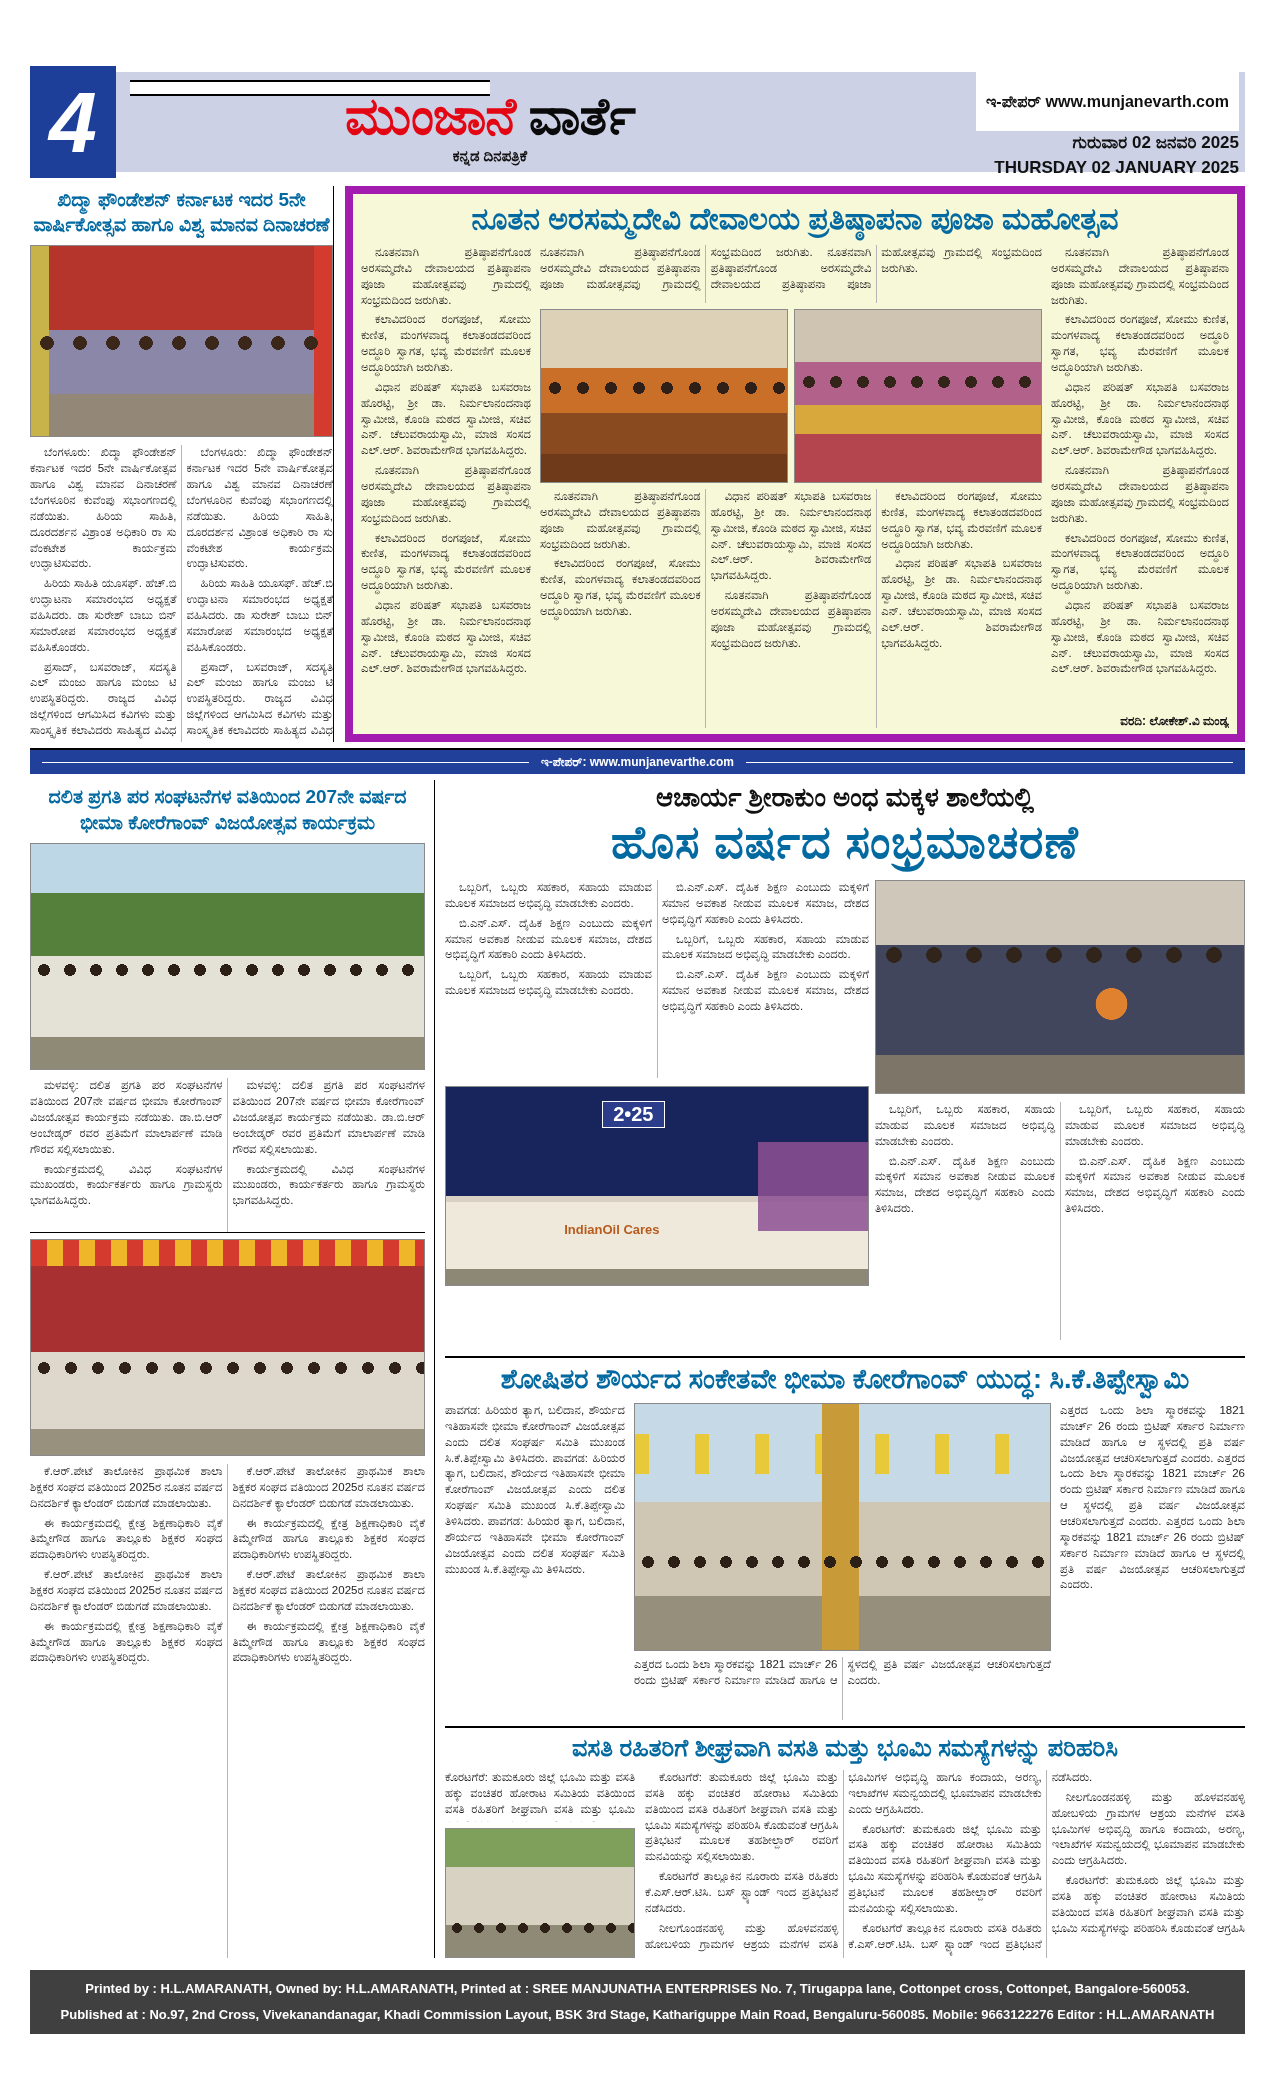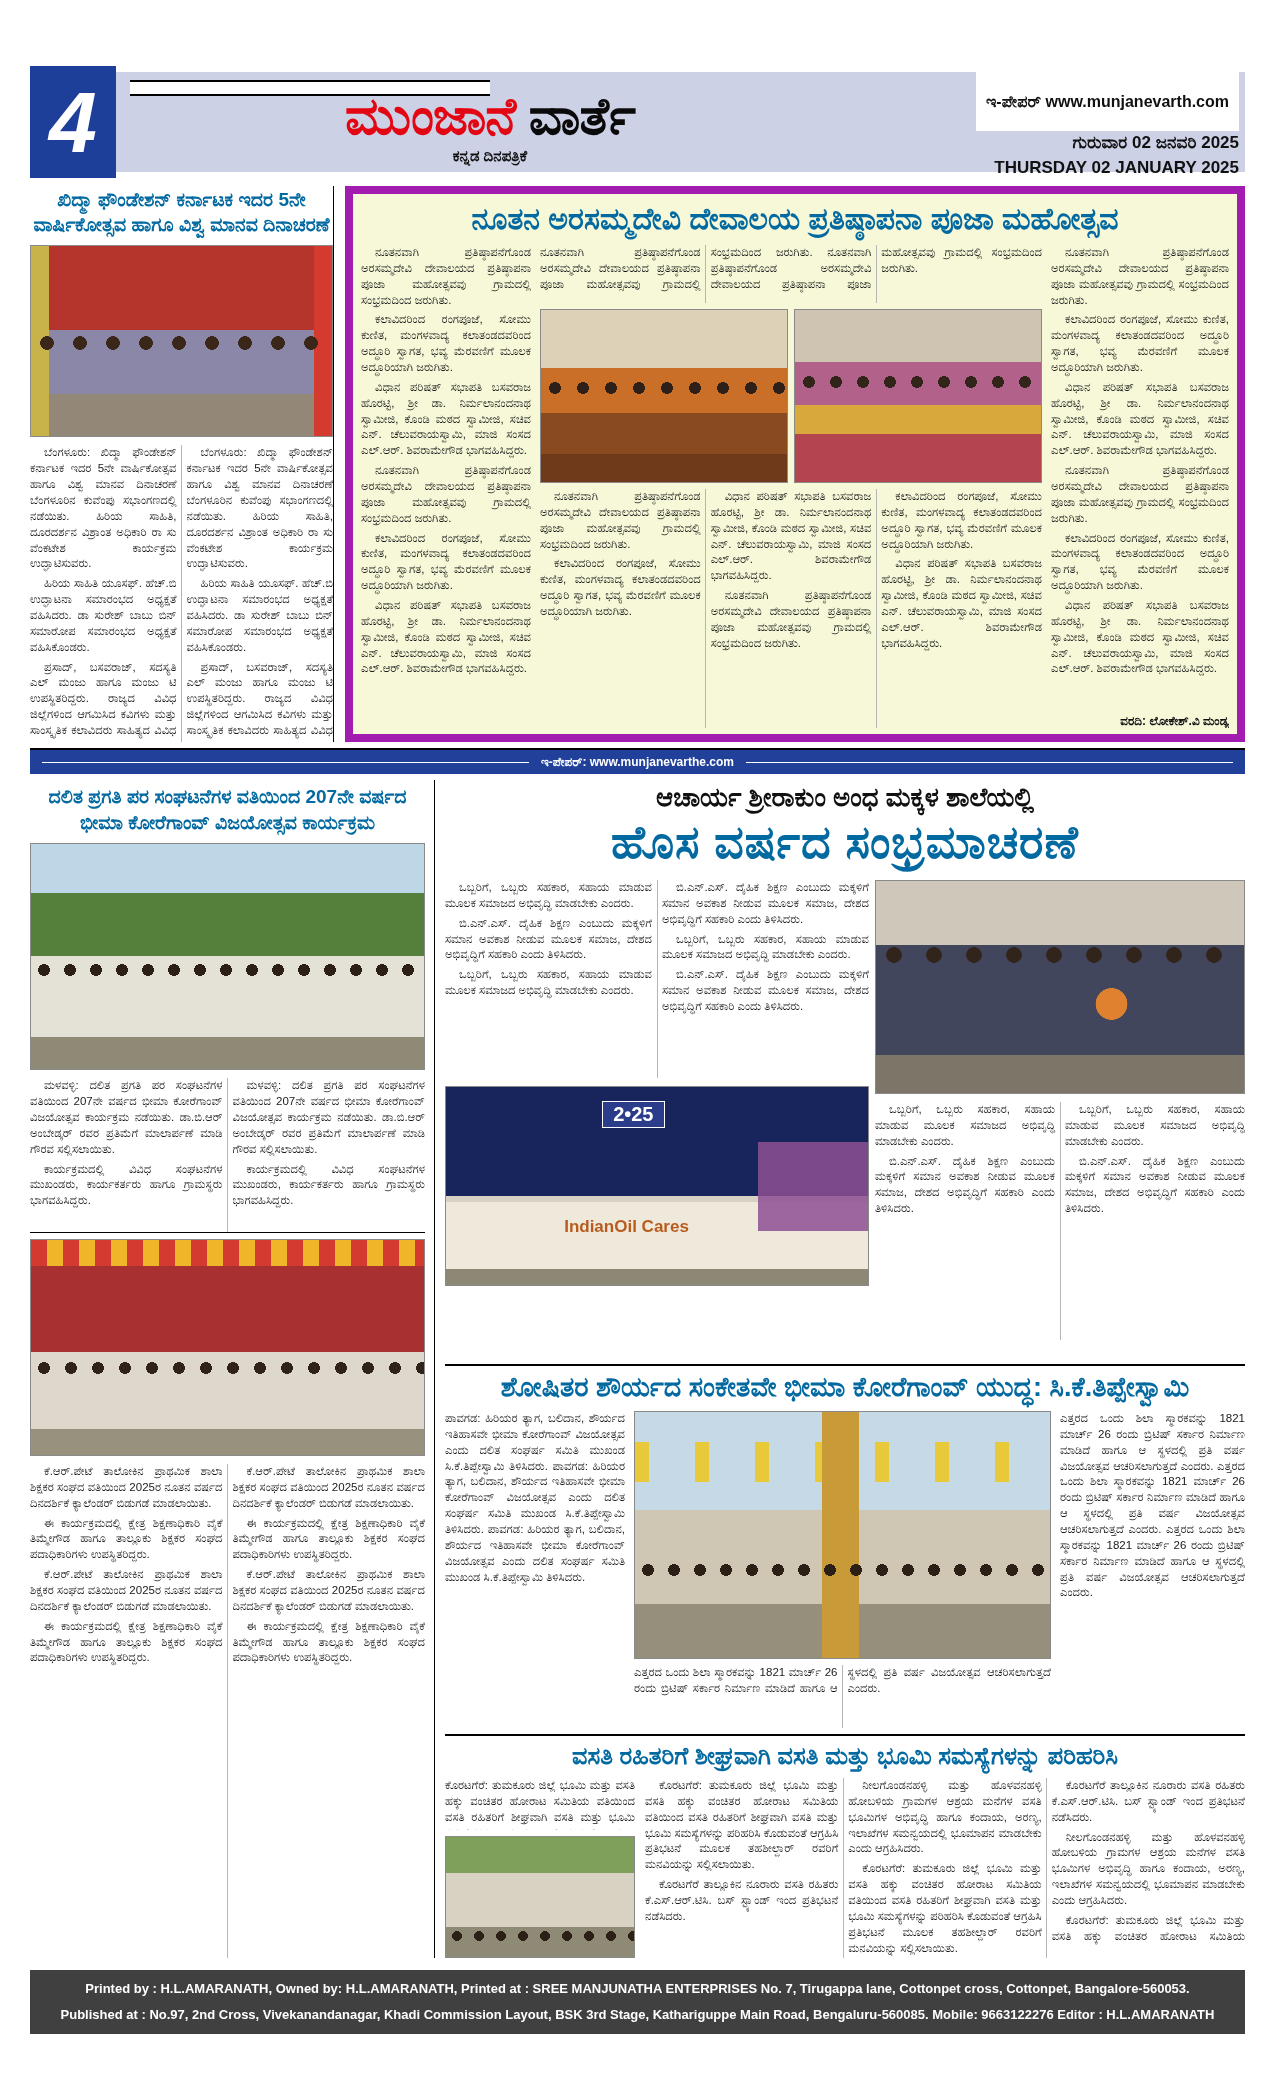--- a/index.html
+++ b/index.html
@@ -79,29 +79,29 @@
   .art-blind .kicker{font-size:26px;font-weight:bold;text-align:center;margin:2px 0 2px;}
   .art-blind .hl{font-size:46px;letter-spacing:1px;margin:0 0 10px;}
   .blind-grid{display:grid;grid-template-columns:1fr 370px;gap:6px;flex:1;overflow:hidden;}
   .blind-left{display:flex;flex-direction:column;overflow:hidden;}
   .blind-left .txt{height:198px;flex:none;margin-bottom:8px;}
   .ph-cake{height:198px;flex:none;background:
       linear-gradient(90deg,transparent 0 74%,rgba(141,79,147,.85) 74% 100%) 0 55px/100% 45% no-repeat,
       linear-gradient(180deg,#18255c 0 55%,#d9d2c4 55% 58%,#efe9dc 58% 92%,#8d8776 92%);}
   .cake-banner{position:absolute;top:7%;left:37%;background:#2a3c8a;color:#fff;font-weight:bold;
     font-size:20px;padding:1px 10px;border:1px solid #fff;}
-  .cake-table{position:absolute;bottom:24%;left:28%;color:#b85c1e;font-weight:bold;font-size:17px;text-align:right;}
+  .cake-table{position:absolute;bottom:24%;left:28%;color:#b85c1e;font-weight:bold;font-size:13px;text-align:right;}
   .blind-right{display:flex;flex-direction:column;overflow:hidden;}
   .ph-guests{height:212px;flex:none;margin-bottom:8px;background:
       radial-gradient(circle 8px at 18px 10px,#31241b 95%,transparent 100%) 0 64px/40px 34px repeat-x,
       radial-gradient(circle 26px at 64% 58%,#e0812f 60%,transparent 62%) 0 0/100% 100% no-repeat,
       linear-gradient(180deg,#cfc8ba 0 30%,#42465c 30% 82%,#7d7668 82%);}
   .blind-right .txt{flex:1;}
   
-  .art-war{height:358px;border-top:2px solid #000;margin-top:24px;padding-top:4px;
+  .art-war{height:358px;border-top:2px solid #000;margin-top:16px;padding-top:4px;
     display:flex;flex-direction:column;overflow:hidden;}
   .art-war .hl{font-size:27px;margin:2px 0 8px;}
   .war-grid{display:grid;grid-template-columns:180px 1fr 185px;gap:9px;flex:1;overflow:hidden;}
   .war-center{display:flex;flex-direction:column;overflow:hidden;}
   .ph-procession{height:246px;flex:none;margin-bottom:6px;background:
       radial-gradient(circle 6px at 13px 8px,#2c1f16 95%,transparent 100%) 0 150px/26px 24px repeat-x,
       linear-gradient(90deg,transparent 0 45%,#c89a38 45% 54%,transparent 54%) 0 0/100% 100% no-repeat,
       repeating-linear-gradient(90deg,#e8c93a 0 14px,transparent 14px 60px) 0 30px/100% 40px no-repeat,
       linear-gradient(180deg,#c5d9e6 0 40%,#cfc7b4 40% 78%,#958f7c 78%);}
   

